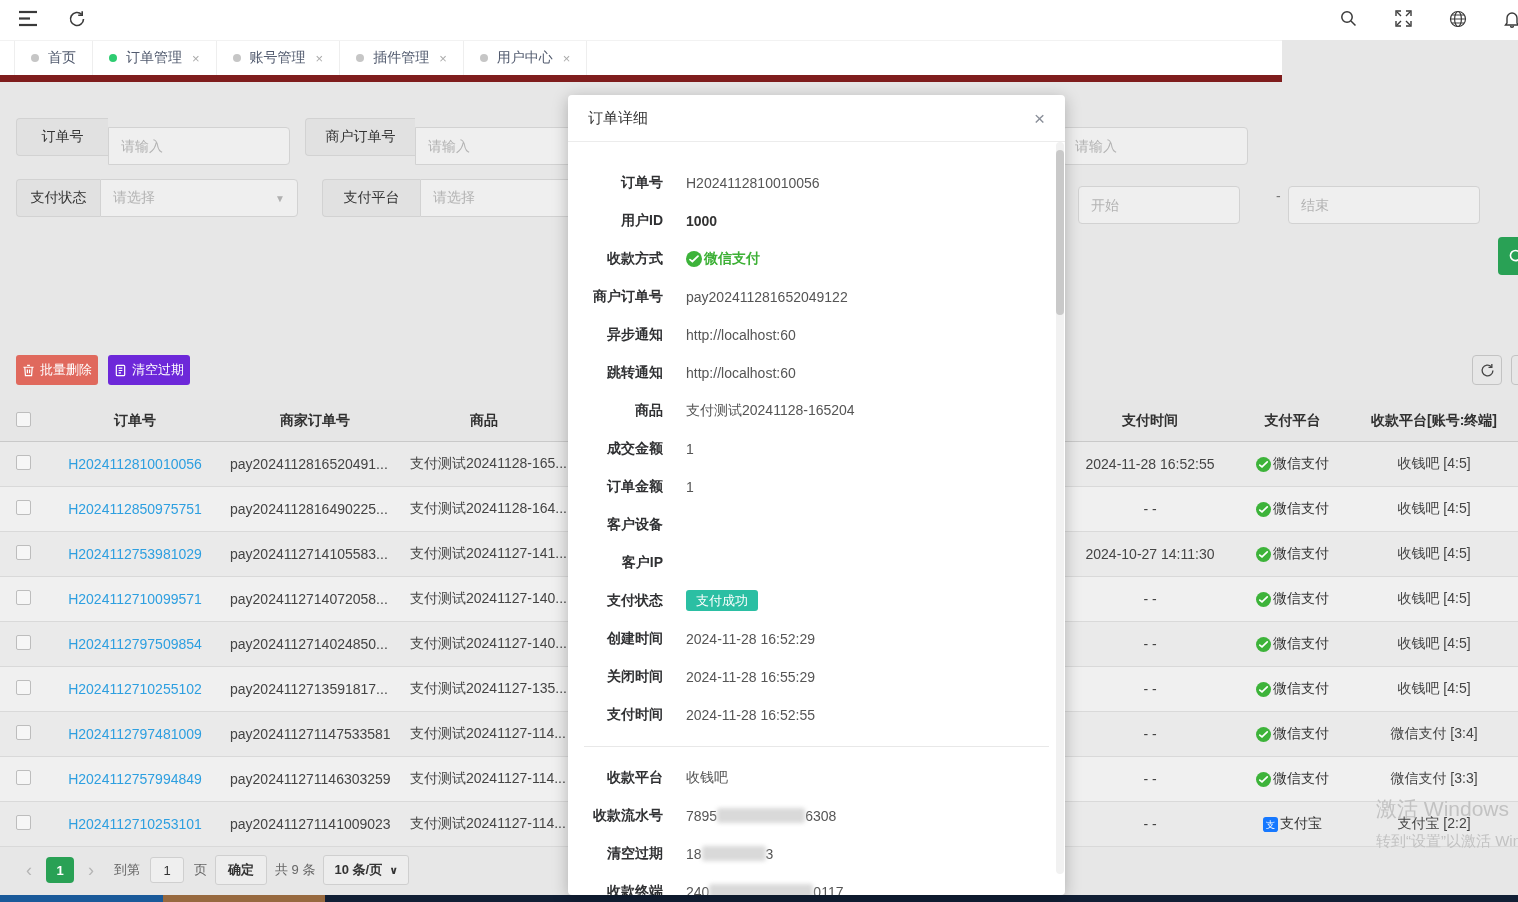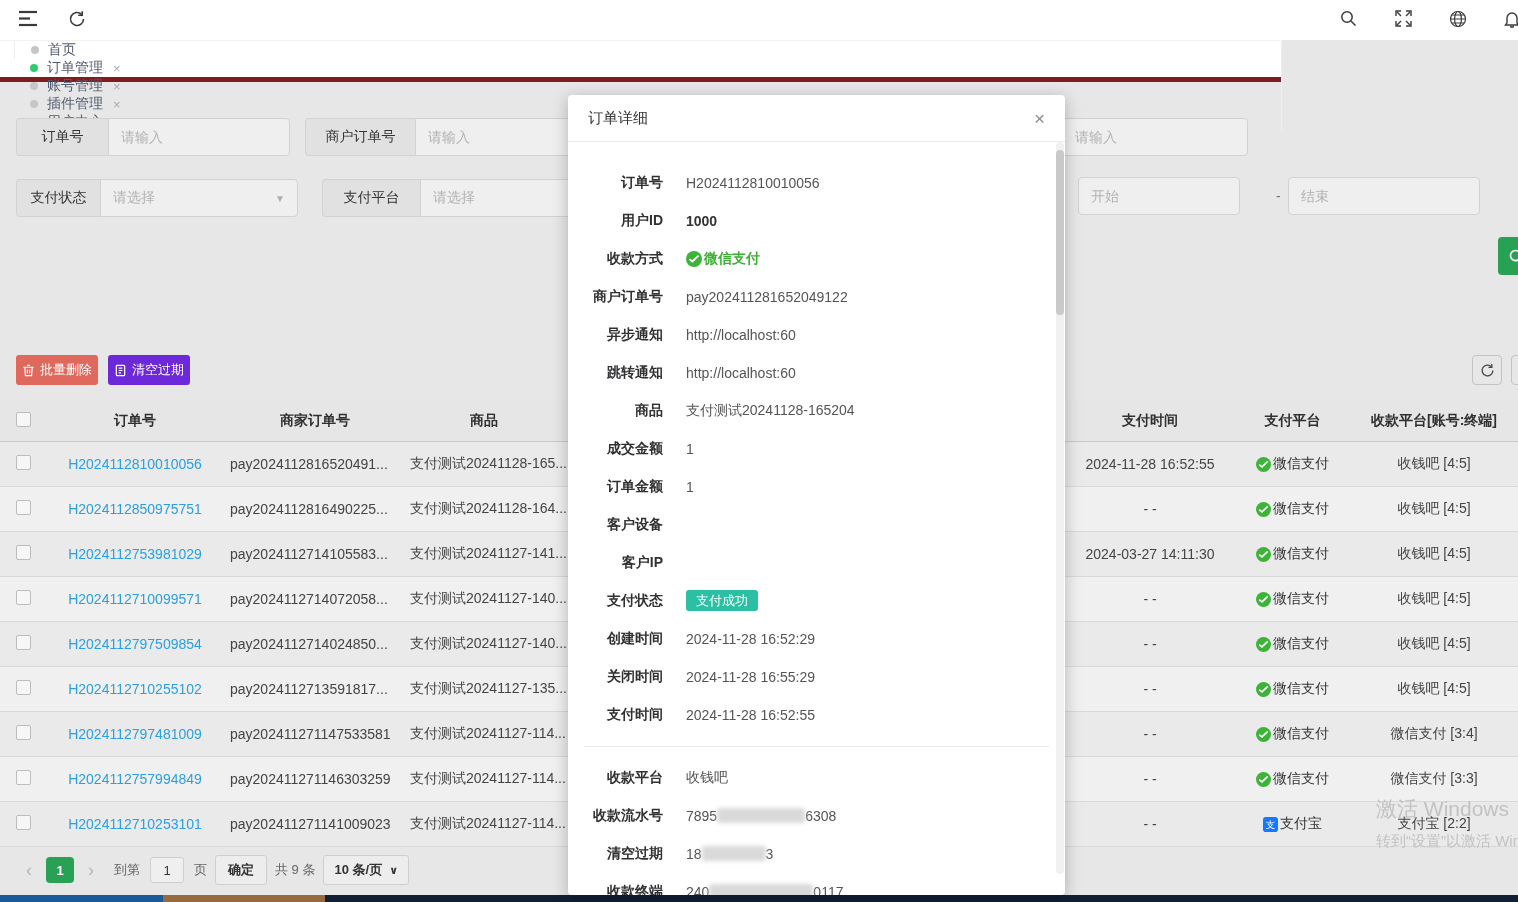--- a/index.html
+++ b/index.html
@@ -5,33 +5,33 @@
   html,body{width:1518px;height:902px;margin:0;overflow:hidden;
     font-family:"Liberation Sans","DejaVu Sans",sans-serif;background:#e7e7e7;}
   .app{position:relative;width:1518px;height:902px;}
 
   
   .topbar{position:absolute;left:0;top:0;width:1518px;height:40px;background:#fff;}
   .tb-icon{position:absolute;top:10px;cursor:pointer;color:#3a3a3a;}
 
   
   .tabbar{position:absolute;left:0;top:40px;width:1282px;height:42px;background:#fff;
-    border-top:1px solid #f2f2f2;border-bottom:5px solid #7f1d1d;display:flex;align-items:stretch;padding-left:14px;box-sizing:border-box;flex-direction:column;}
+    border-top:1px solid #f2f2f2;border-bottom:7px solid #7f1d1d;display:flex;align-items:stretch;padding-left:14px;box-sizing:border-box;}
   .tab{display:inline-flex;align-items:center;padding:0 16px;border-right:1px solid #eee;font-size:14px;color:#515a6e;cursor:pointer;}
   .tab:first-child{border-left:1px solid #eee;}
   .dot{width:8px;height:8px;border-radius:50%;background:#c6c6c6;margin-right:9px;}
   .tab.active .dot{background:#2ecc71;}
   .tab .x{margin-left:10px;color:#aaa;font-size:13px;}
 
   
   .flabel{position:absolute;height:38px;box-sizing:border-box;background:#e1e1e1;border:1px solid #d2d2d2;
     border-right:none;border-radius:4px 0 0 4px;display:flex;align-items:center;justify-content:center;
     font-size:14px;color:#333;}
   .finput{position:absolute;height:38px;box-sizing:border-box;background:#efefef;border:1px solid #d2d2d2;
-    border-radius:0 4px 4px 0;font-size:14px;color:#333;padding:0 12px;outline:none;}
+    border-radius:0 4px 4px 0;font-size:14px;color:#333;padding:0 12px;outline:none;margin-top:9px;}
   .finput::placeholder{color:#b3b3b3;}
   .fselect{position:absolute;height:38px;box-sizing:border-box;background:#efefef;border:1px solid #d2d2d2;
     border-radius:0 4px 4px 0;display:flex;align-items:center;padding:0 12px;font-size:14px;color:#b3b3b3;cursor:pointer;}
   .fselect .caret{margin-left:auto;font-size:10px;color:#b0b0b0;}
   .rounded{border-radius:4px;border-left:1px solid #d2d2d2;}
   .dash{position:absolute;color:#777;font-size:14px;}
   .search-btn{position:absolute;left:1498px;top:237px;width:46px;height:38px;background:#29a155;border-radius:4px;
     display:flex;align-items:center;padding-left:10px;cursor:pointer;}
 
   
@@ -274,21 +274,21 @@
         </span>
       <span class="col-recv">收钱吧 [4:5]</span>
     </div>
 
     <div class="trow">
       <span class="col-cb"><span class="cb"></span></span>
       <span class="col-order"><a class="link">H2024112753981029</a></span>
       <span class="col-merch">pay2024112714105583...</span>
       <span class="col-prod">支付测试20241127-141...</span>
       <span class="col-mid"></span>
-      <span class="col-time">2024-03-27 14:11:30</span>
+      <span class="col-time">2024-10-27 14:11:30</span>
       <span class="col-plat">
           <svg width="15" height="15" viewBox="0 0 16 16">
             <circle cx="8" cy="8" r="8" fill="#3db33a"></circle>
             <path d="M4 8.6l2.4 1.9L12 5.2" fill="none" stroke="#fff" stroke-width="1.8" stroke-linecap="round"></path>
           </svg>
           <span class="plat-label">微信支付</span>
         </span>
       <span class="col-recv">收钱吧 [4:5]</span>
     </div>
 

